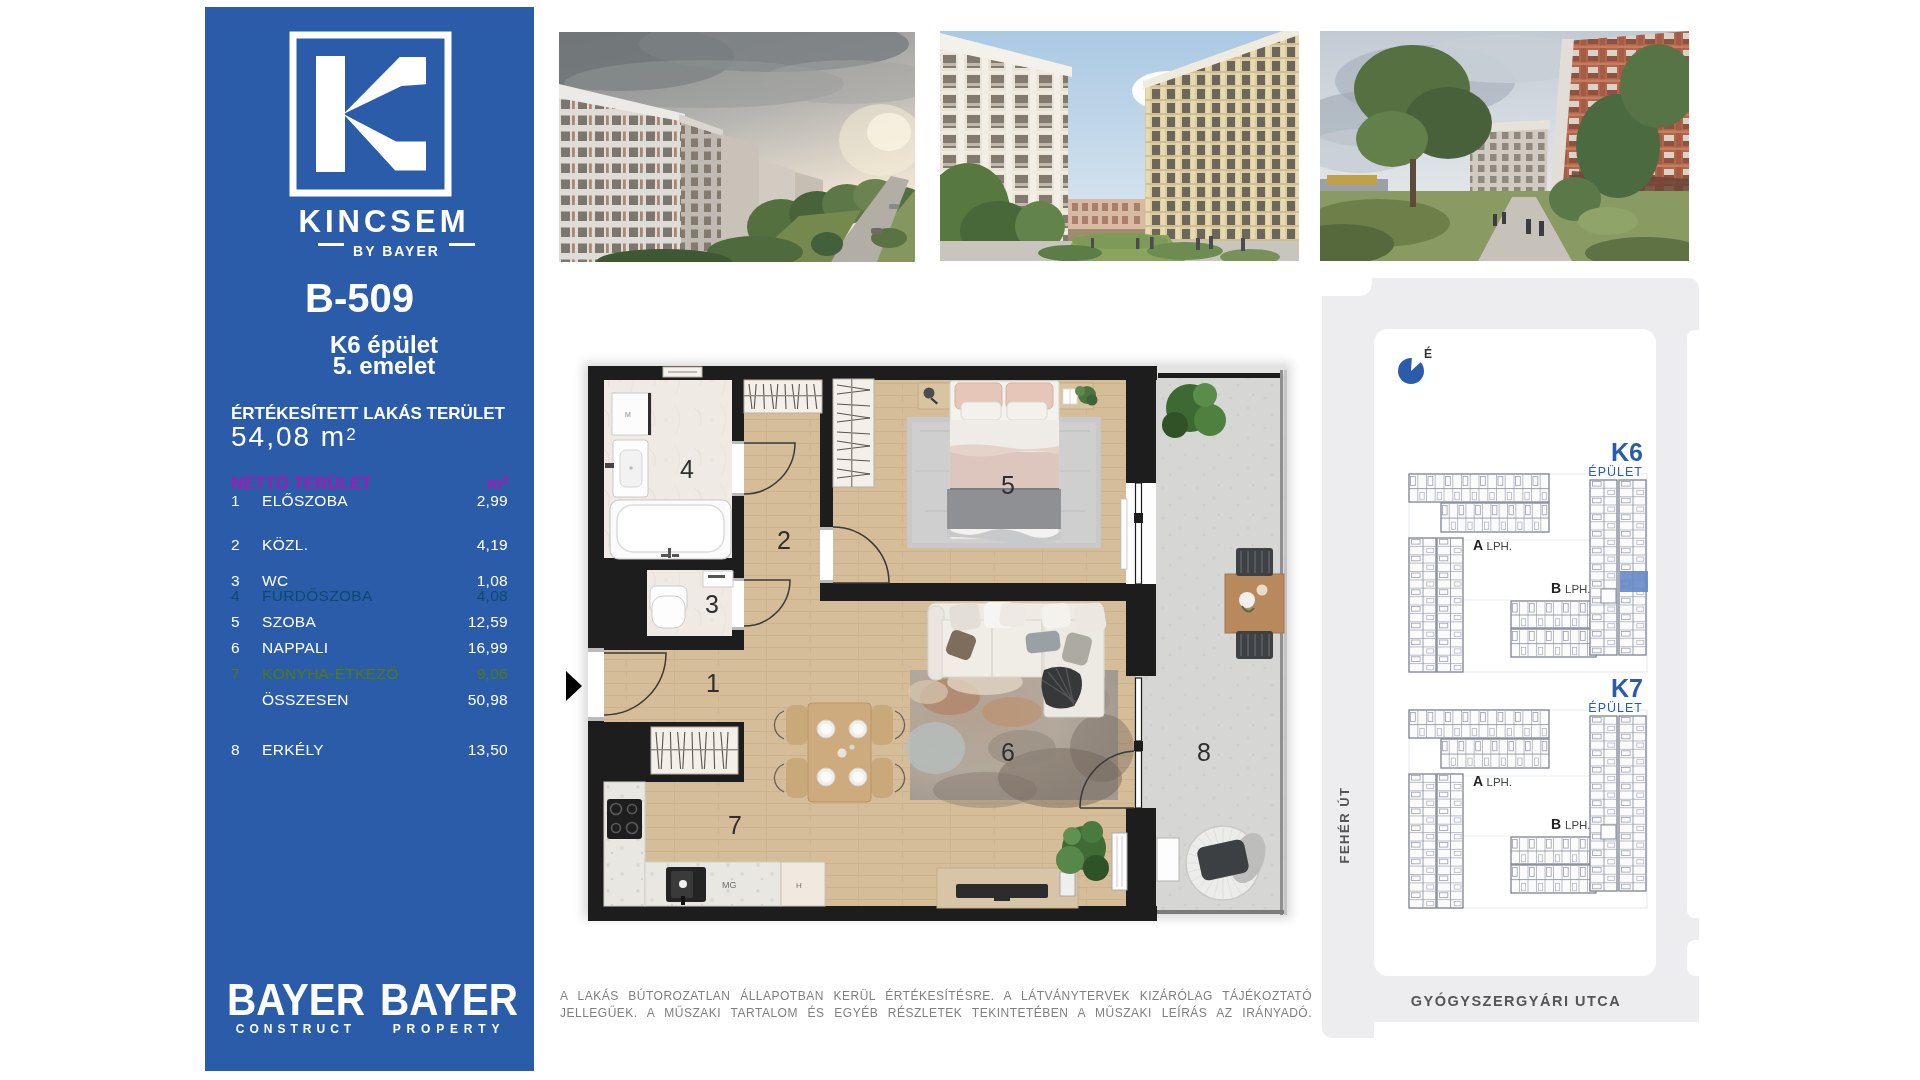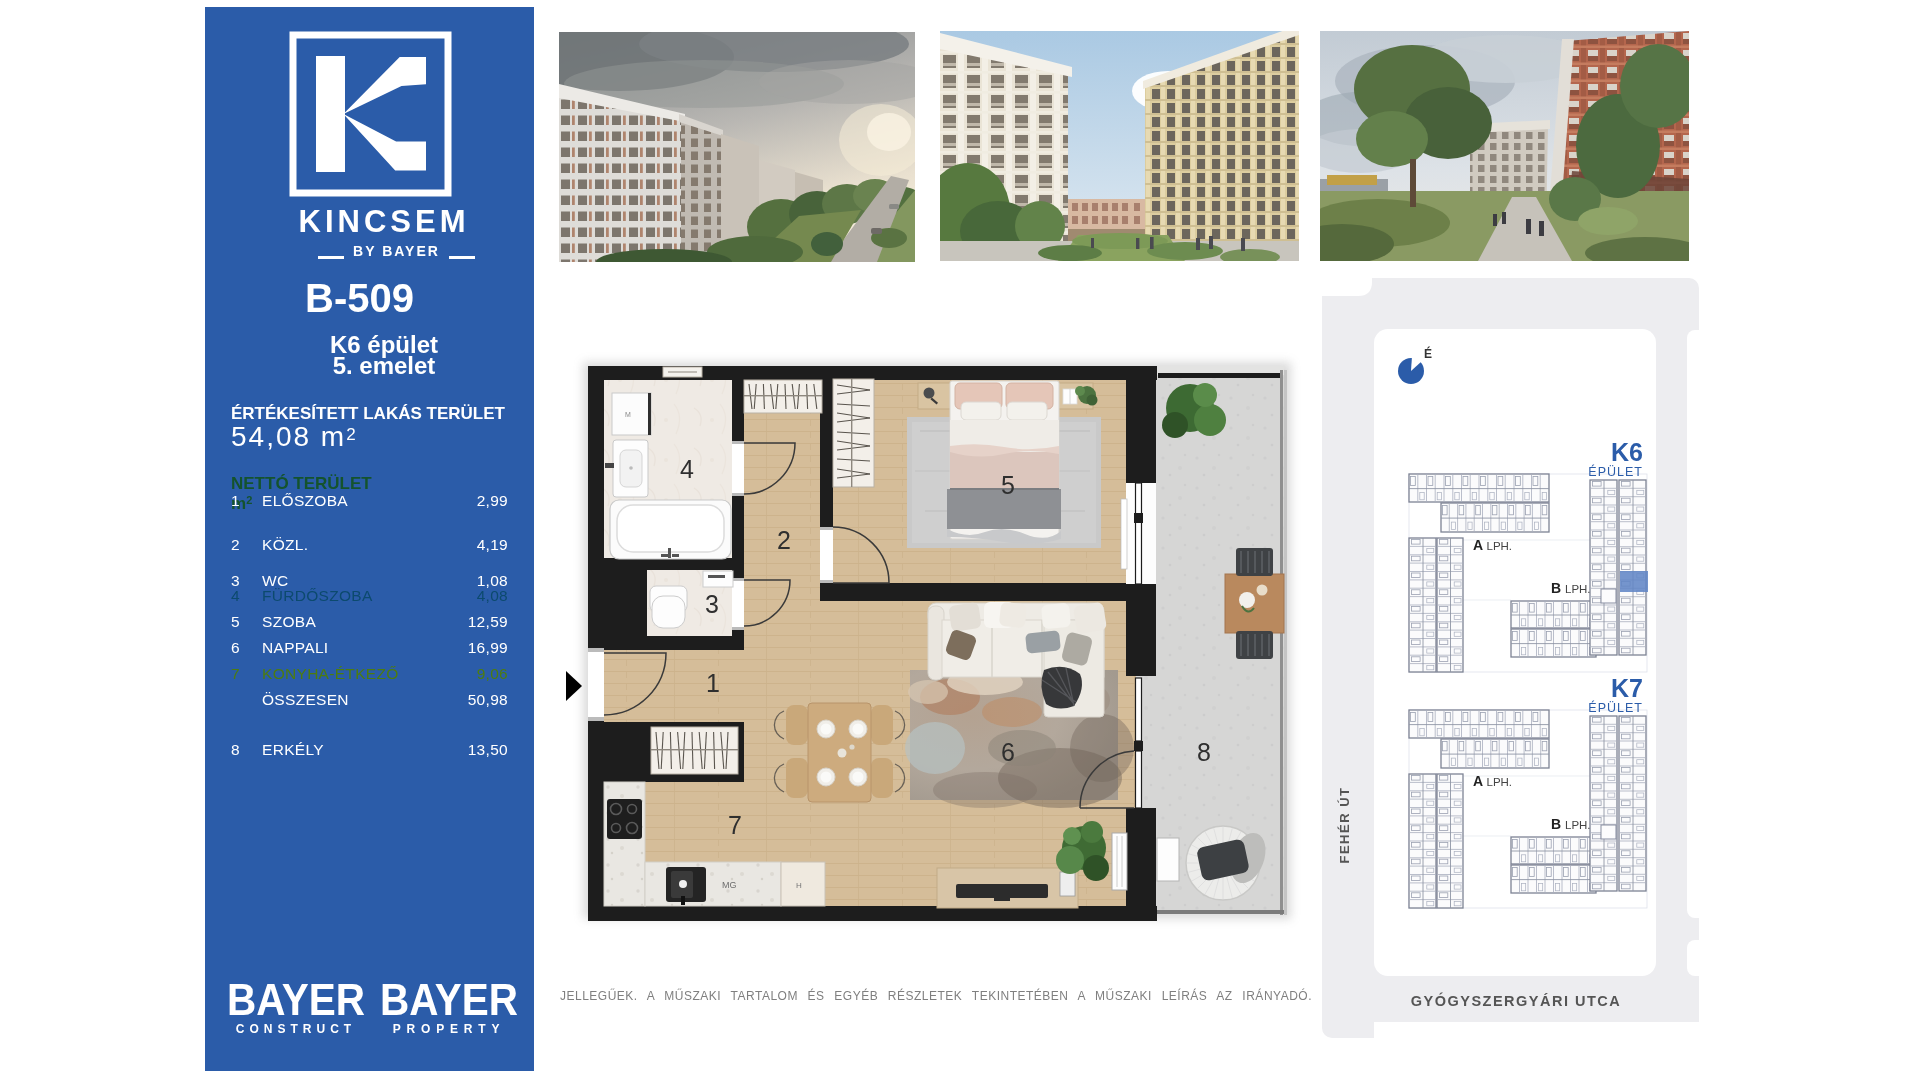--- a/index.html
+++ b/index.html
@@ -14,35 +14,35 @@
 
 <svg class="abs" style="left:289px;top:31px" width="163" height="166" viewBox="0 0 163 166">
 <rect x="4" y="4" width="155" height="158" fill="none" stroke="#fff" stroke-width="7"></rect>
 <rect x="27" y="25" width="29" height="116" fill="#fff"></rect>
 <polygon points="54.4,83.1 110.7,26 137,26 137,53.2 112.5,54.9" fill="#fff"></polygon>
 <polygon points="54.4,83.1 107.1,110.4 137,110.4 137,139.4 106.2,139.4" fill="#fff"></polygon>
 </svg>
 
 <div class="abs sb-txt" style="left:205px;top:204px;width:329px;font-size:31px;font-weight:bold;letter-spacing:4px;">KINCSEM</div>
 
-<div class="abs" style="left:205px;top:243px;width:383px;display:flex;align-items:flex-end;justify-content:center;color:#fff;">
+<div class="abs" style="left:205px;top:243px;width:383px;display:flex;align-items:flex-start;justify-content:center;color:#fff;">
 <div style="width:26px;height:3px;background:#fff;margin-right:9px;"></div>
 <div style="font-size:14px;font-weight:bold;letter-spacing:2px;">BY BAYER</div>
 <div style="width:26px;height:3px;background:#fff;margin-left:9px;"></div>
 </div>
 
 <div class="abs sb-txt" style="left:205px;top:276px;width:280px;font-size:40px;font-weight:bold;">B-509</div>
 
 <div class="abs sb-txt" style="left:205px;top:335px;width:329px;font-size:24px;font-weight:bold;line-height:20.5px;">K6 épület<br>5. emelet</div>
 
 <div class="abs" style="left:231px;top:404px;width:300px;color:#fff;font-size:17px;font-weight:bold;letter-spacing:0px;white-space:nowrap;">ÉRTÉKESÍTETT LAKÁS TERÜLET</div>
 
 <div class="abs" style="left:231px;top:421px;width:290px;color:#fff;font-size:28px;font-weight:normal;letter-spacing:2px;">54,08 m<span style="font-size:17px;vertical-align:6px;">2</span></div>
 
-<div class="abs" style="left:231px;top:474px;width:277px;color:#14532d;font-size:17px;font-weight:bold;display:flex;justify-content:space-between;flex-direction:column;">
+<div class="abs" style="left:231px;top:474px;width:277px;color:#a21caf;font-size:17px;font-weight:bold;display:flex;justify-content:space-between;">
       <span>NETTÓ TERÜLET</span>
       <span>m<span style="font-size:11px;vertical-align:5px;">2</span></span>
     </div>
 
 <div class="abs" style="left:231px;top:492px;width:277px;color:#fff;font-size:15.5px;letter-spacing:0.3px;"><span style="display:inline-block;width:31px;">1</span><span>ELŐSZOBA</span><span style="float:right;">2,99</span></div>
 <div class="abs" style="left:231px;top:535.8px;width:277px;color:#fff;font-size:15.5px;letter-spacing:0.3px;"><span style="display:inline-block;width:31px;">2</span><span>KÖZL.</span><span style="float:right;">4,19</span></div>
 <div class="abs" style="left:231px;top:572px;width:277px;color:#fff;font-size:15.5px;letter-spacing:0.3px;"><span style="display:inline-block;width:31px;">3</span><span>WC</span><span style="float:right;">1,08</span></div>
 <div class="abs" style="left:231px;top:587.3999999999999px;width:277px;color:#0c4a6e;font-size:15.5px;letter-spacing:0.3px;"><span style="display:inline-block;width:31px;">4</span><span>FÜRDŐSZOBA</span><span style="float:right;">4,08</span></div>
 <div class="abs" style="left:231px;top:613.1999999999998px;width:277px;color:#fff;font-size:15.5px;letter-spacing:0.3px;"><span style="display:inline-block;width:31px;">5</span><span>SZOBA</span><span style="float:right;">12,59</span></div>
 <div class="abs" style="left:231px;top:638.9999999999998px;width:277px;color:#fff;font-size:15.5px;letter-spacing:0.3px;"><span style="display:inline-block;width:31px;">6</span><span>NAPPALI</span><span style="float:right;">16,99</span></div>
@@ -217,20 +217,21 @@
 <ellipse cx="255" cy="168" rx="26" ry="22" fill="#5a7848"></ellipse>
 <ellipse cx="288" cy="190" rx="30" ry="14" fill="#8fa468"></ellipse>
 <g fill="#3c3c42">
         <rect x="206" y="188" width="5" height="15"></rect>
         <rect x="219" y="190" width="5" height="15"></rect>
         <rect x="173" y="183" width="4" height="12"></rect>
         <rect x="182" y="181" width="4" height="12"></rect>
       </g>
 </svg>
 <div class="abs" style="left:560px;top:988px;width:752px;color:#7f7f7f;font-size:12px;letter-spacing:0.5px;line-height:16.5px;">
+<div style="text-align:justify;text-align-last:justify;">A LAKÁS BÚTOROZATLAN ÁLLAPOTBAN KERÜL ÉRTÉKESÍTÉSRE. A LÁTVÁNYTERVEK KIZÁRÓLAG TÁJÉKOZTATÓ</div>
 <div style="text-align:justify;text-align-last:justify;">JELLEGŰEK. A MŰSZAKI TARTALOM ÉS EGYÉB RÉSZLETEK TEKINTETÉBEN A MŰSZAKI LEÍRÁS AZ IRÁNYADÓ.</div>
 </div>
 
 <svg class="abs" style="left:540px;top:340px" width="790" height="640" viewBox="540 340 790 640">
 <defs>
 <pattern id="wood" width="92" height="12" patternUnits="userSpaceOnUse">
  <rect width="92" height="12" fill="#d5bd99"></rect>
  <rect y="11" width="92" height="1" fill="#cab088" opacity="0.8"></rect>
  <rect x="30" width="1" height="12" fill="#ccb38c" opacity="0.8"></rect>
  <rect x="74" y="0" width="1" height="6" fill="#ceb58f"></rect>

